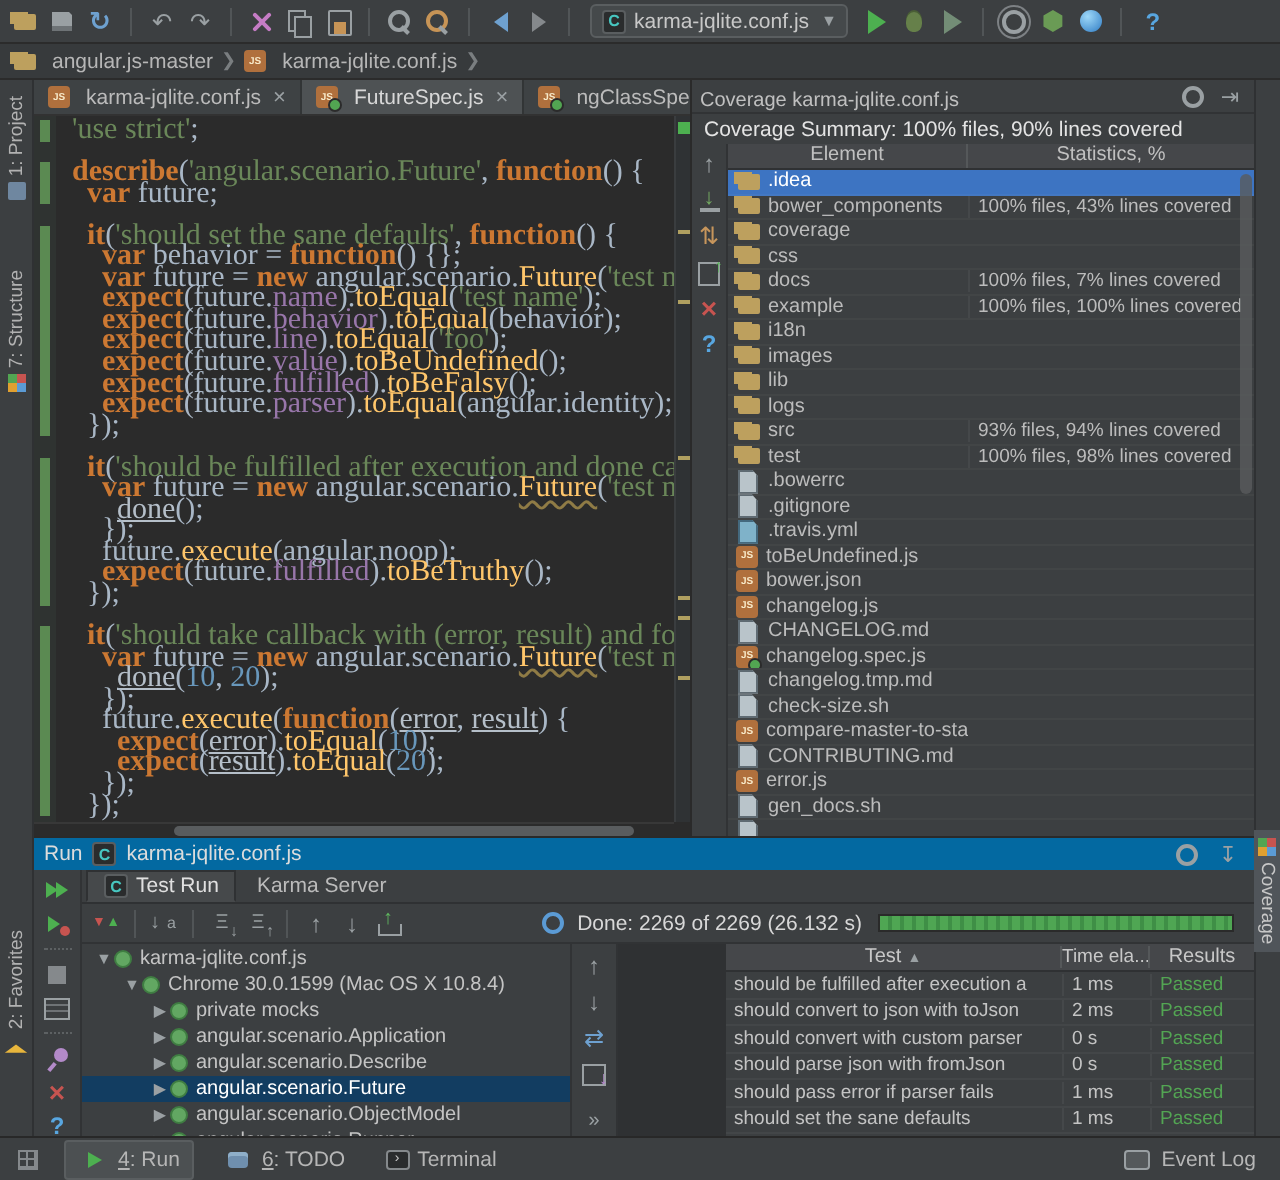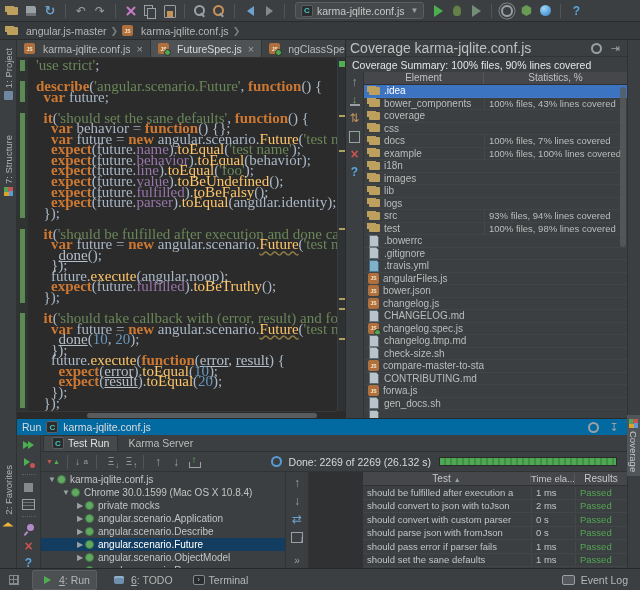--- a/index.html
+++ b/index.html
@@ -127,21 +127,21 @@
 .tok-u{color:#b5bfc9;text-decoration:underline}
 .tok-fu{color:#ffc66b;text-decoration:underline wavy #8f7b45}
 #marker-bar{position:absolute;right:0;top:18px;width:8px;bottom:7px;background:#2f3234;border-left:1px solid #3a3d3f}
 #ok-square{position:absolute;top:3px;left:1px;width:6px;height:6px;background:#4db050}
 .mark{position:absolute;left:1px;width:6px;height:2px;background:#b0a060}
 #hscroll{position:absolute;left:0;right:8px;bottom:0;height:7px;background:#2b2b2b;border-top:1px solid #383838}
 #hscroll .thumb{position:absolute;left:70px;width:230px;top:1px;height:5px;background:#595c5e;border-radius:3px}
 
 
 #cov-panel{position:absolute;left:345px;top:40px;width:282px;height:378px;background:#3c3f41;border-left:1px solid #2a2a2a}
-#cov-header{height:17px;display:flex;align-items:flex-end;padding:0 4px;border-bottom:1px solid #313335;color:#c0c0c0;font-size:14px;gap:3px}
+#cov-header{height:17px;display:flex;align-items:flex-end;padding:0 4px;border-bottom:1px solid #313335;color:#c0c0c0;font-size:10px;gap:3px}
 #cov-header .spacer,.spacer{flex:1}
 #cov-summary{height:15px;display:flex;align-items:center;padding:0 6px;color:#e4e4e4;font-size:10.5px;white-space:nowrap}
 #cov-body{position:absolute;left:0;top:32px;right:0;bottom:0;display:flex;overflow:hidden}
 #cov-strip{width:18px;flex:none;border-right:1px solid #313335;display:flex;flex-direction:column;align-items:center;gap:2px;padding-top:2px}
 #cov-table{flex:1;overflow:hidden;position:relative}
 #cov-cols{display:flex;height:13px;background:#45474a;border-bottom:1px solid #2f3133;color:#c0c0c0;font-size:10px}
 #cov-cols .c1{width:120px;text-align:center;border-right:1px solid #55585a}
 #cov-cols .c2{flex:1;text-align:center}
 .cov-row{display:flex;align-items:center;height:12.5px;font-size:10px;color:#bcbcbc;border-bottom:1px solid rgba(255,255,255,0.03)}
 .cov-row .nm{width:120px;display:flex;align-items:center;padding-left:4px;overflow:hidden;white-space:nowrap}
@@ -464,21 +464,21 @@
             <div class="cov-row">
               <span class="nm">
                 <span class="fi fi-yml"></span>
                 <span>.travis.yml</span>
               </span>
               <span class="st"></span>
             </div>
             <div class="cov-row">
               <span class="nm">
                 <span class="fi fi-js"></span>
-                <span>angularFiles.js</span>
+                <span>toBeUndefined.js</span>
               </span>
               <span class="st"></span>
             </div>
             <div class="cov-row">
               <span class="nm">
                 <span class="fi fi-js"></span>
                 <span>bower.json</span>
               </span>
               <span class="st"></span>
             </div>
@@ -527,21 +527,21 @@
             <div class="cov-row">
               <span class="nm">
                 <span class="fi fi-file"></span>
                 <span>CONTRIBUTING.md</span>
               </span>
               <span class="st"></span>
             </div>
             <div class="cov-row">
               <span class="nm">
                 <span class="fi fi-js"></span>
-                <span>forwa.js</span>
+                <span>error.js</span>
               </span>
               <span class="st"></span>
             </div>
             <div class="cov-row">
               <span class="nm">
                 <span class="fi fi-file"></span>
                 <span>gen_docs.sh</span>
               </span>
               <span class="st"></span>
             </div>

